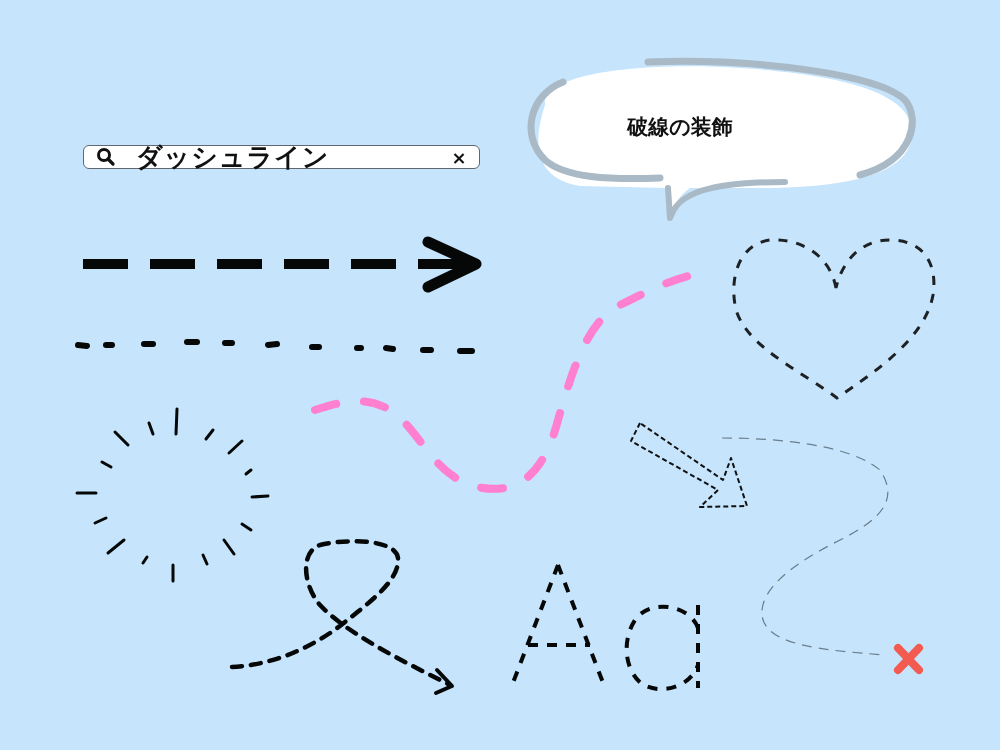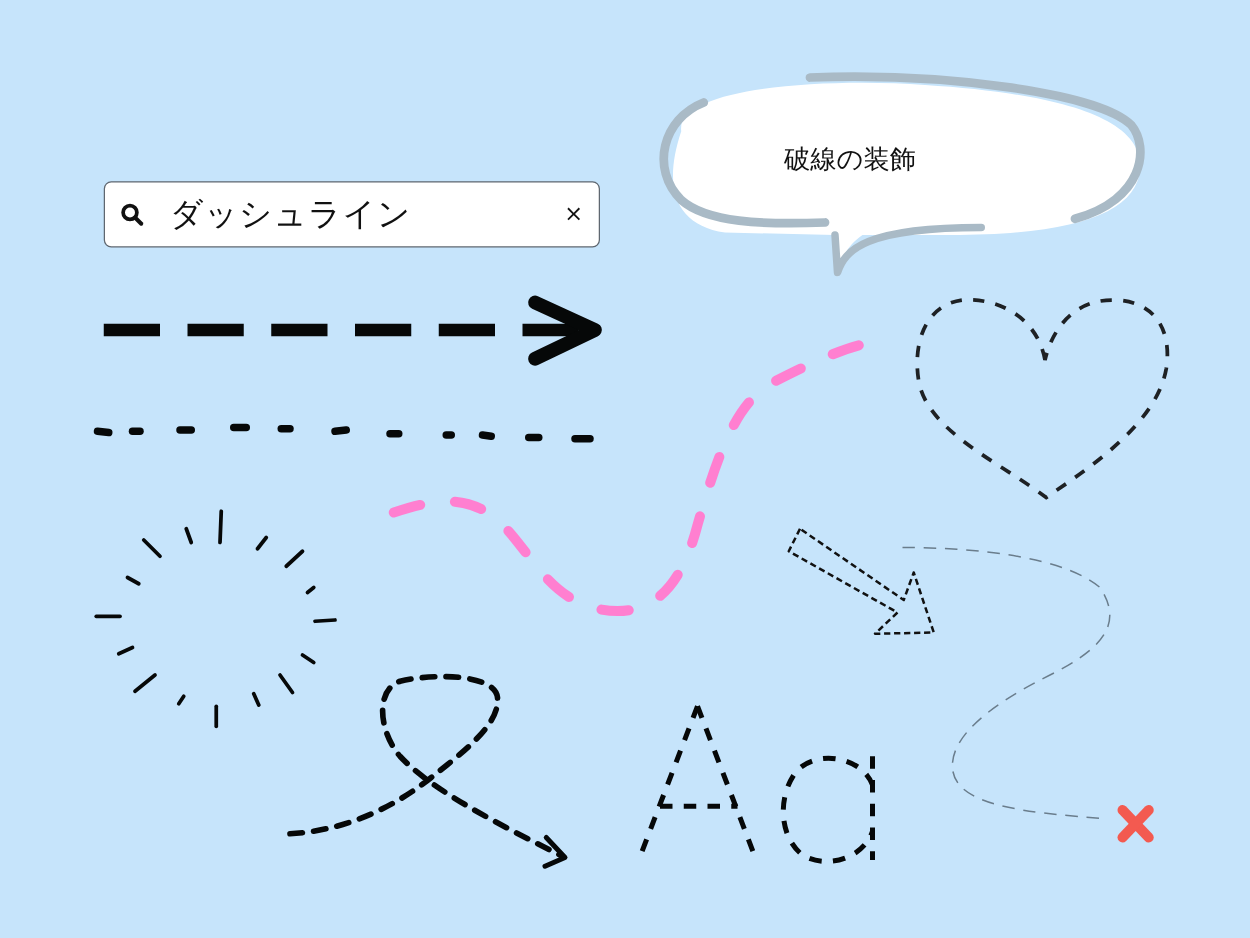--- a/index.html
+++ b/index.html
@@ -1,18 +1,18 @@
 <!DOCTYPE html>
 <html><head>
 <meta charset="utf-8">
 <style>
   html, body { margin:0; padding:0; }
   body { width:1000px; height:750px; background:#c6e4fb; position:relative; overflow:hidden; font-family:"DejaVu Sans","Liberation Sans",sans-serif; }
-  .abs { position:absolute; }
-  .search-box { left:83px; top:145px; width:397px; height:53px; background:#fff; border:1.5px solid #5f6770; border-radius:6px; box-sizing:border-box; display:flex; align-items:center; }
+  .abs { position:absolute;font-weight:bold; }
+  .search-box { left:83px; top:145px; width:397px; height:24px; background:#fff; border:1.5px solid #5f6770; border-radius:6px; box-sizing:border-box; display:flex; align-items:center; }
   .search-icon { width:20px; height:20px; margin-left:12px; }
   .search-text { margin-left:20px; font-size:26px; color:#111; letter-spacing:1px; flex:1; line-height:1; }
   .clear-btn { width:24px; height:24px; margin-right:8px; display:flex; align-items:center; justify-content:center; font-size:18px; color:#111; cursor:pointer; }
   .bubble-text { left:610px; top:113px; width:140px; text-align:center; font-size:21px; color:#111; }
   svg.canvas { position:absolute; left:0; top:0; }
 </style>
 </head>
 <body>
 
 <svg class="canvas" width="1000" height="750" viewBox="0 0 1000 750">

